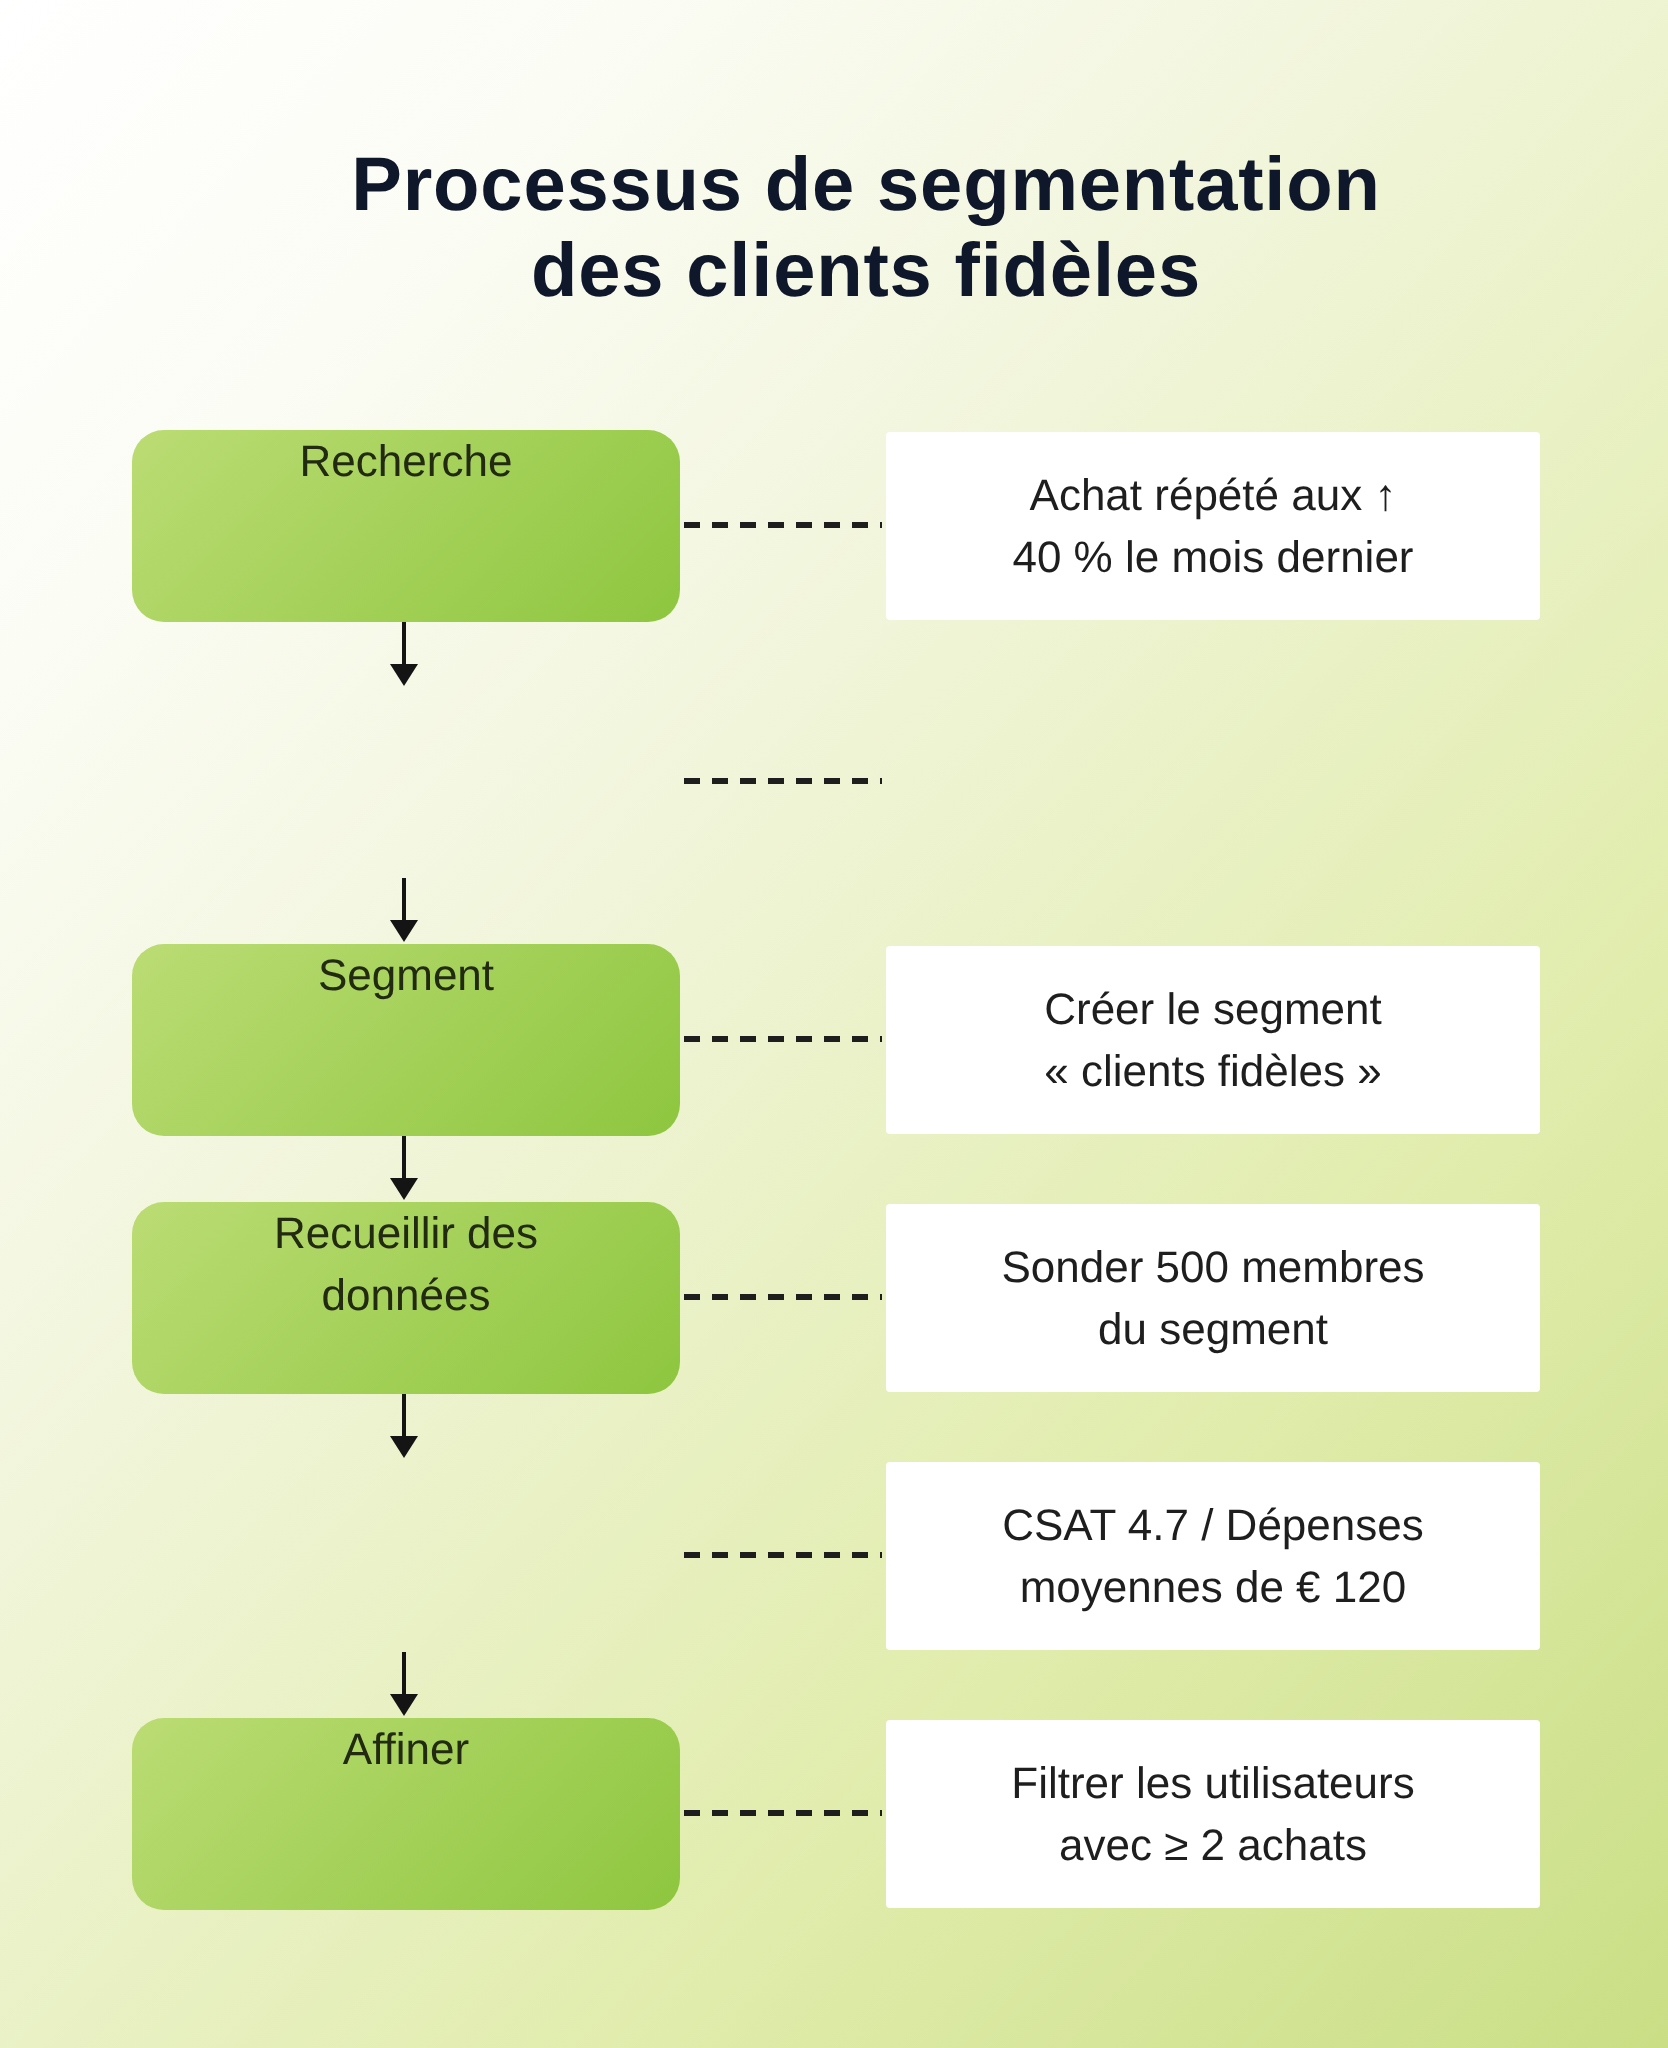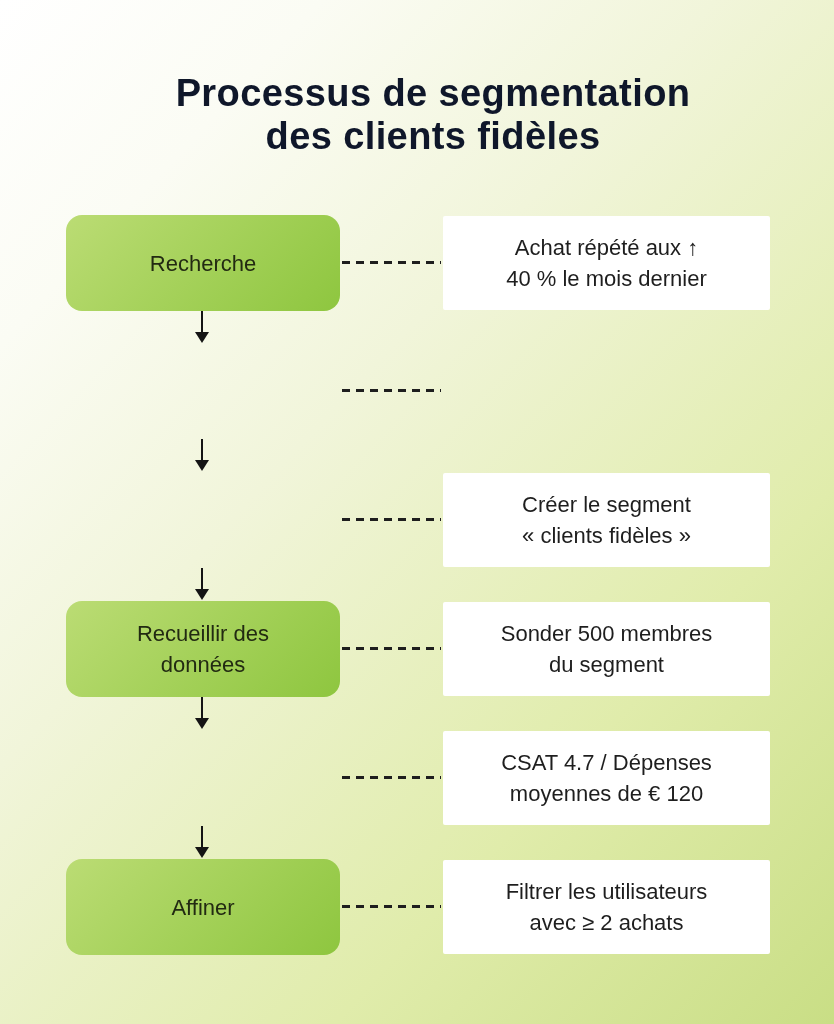--- a/index.html
+++ b/index.html
@@ -40,21 +40,21 @@
 
   .step-box {
     position: absolute;
     left: 66px;
     top: 0;
     width: 274px;
     height: 96px;
     border-radius: 16px;
     background: linear-gradient(135deg, #bbdc74 0%, #8ec63f 100%);
     display: flex;
-    align-items: center;
+    align-items: flex-start;
     justify-content: center;
   }
   .step-label {
     font-size: 22px;
     color: #222a12;
     line-height: 31px;
     text-align: center;
     white-space: pre-line;
   }
 
@@ -132,20 +132,23 @@
 
 <div class="row" style="top:343px">
   <div class="connector"></div>
 </div>
 <div class="down-arrow" style="top:439px">
   <div class="arrow-line"></div>
   <div class="arrow-head"></div>
 </div>
 
 <div class="row" style="top:472px">
+  <div class="step-box">
+    <span class="step-label">Segment</span>
+  </div>
   <div class="connector"></div>
   <div class="detail-box">
     <span class="detail-text">Créer le segment
 « clients fidèles »</span>
   </div>
 </div>
 <div class="down-arrow" style="top:568px">
   <div class="arrow-line"></div>
   <div class="arrow-head"></div>
 </div>

